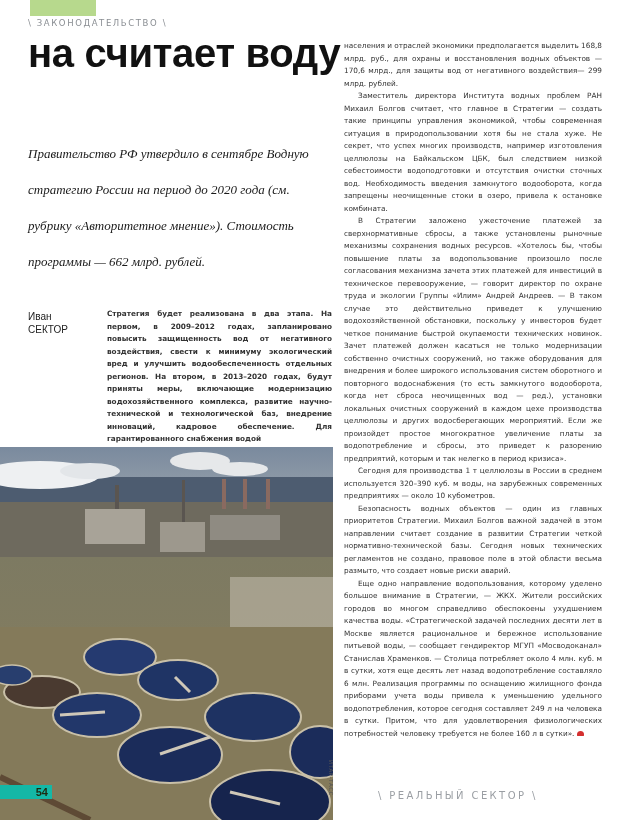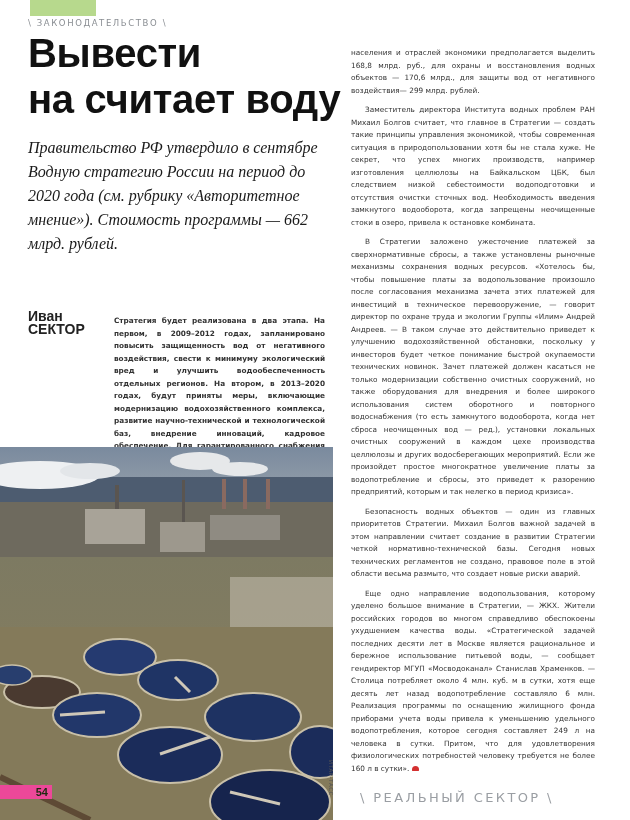--- a/index.html
+++ b/index.html
@@ -1,59 +1,59 @@
 <!DOCTYPE html>
 <html><head>
 <meta charset="utf-8">
 <style>
   html, body { margin:0; padding:0; }
   body { width:630px; height:820px; background:#ffffff; position:relative; overflow:hidden; font-family:"Liberation Sans", sans-serif; color:#222; }
   .green-tab { position:absolute; left:30px; top:0; width:66px; height:16px; background:#b7d98d; }
   .rubric { position:absolute; left:28px; top:18px; font-size:8.5px; letter-spacing:1.6px; font-weight:normal; color:#8a8e93; font-family:"DejaVu Sans", sans-serif; }
   .title { position:absolute; left:28px; top:30px; font-family:"Liberation Sans", sans-serif; font-weight:bold; font-size:40px; line-height:46px; color:#111; letter-spacing:-0.3px; }
-  .lead { position:absolute; left:28px; top:136px; width:300px; font-family:"Liberation Serif", serif; font-style:italic; font-size:16px; line-height:24px; color:#1a1a1a; }
-  .author { position:absolute; left:28px; top:310px; font-family:"Liberation Sans", sans-serif; font-weight:bold; font-size:14px; line-height:13px; color:#222; }
+  .lead { position:absolute; left:28px; top:136px; width:300px; font-family:"Liberation Serif", serif; font-style:italic; font-size:13px; line-height:36px; color:#1a1a1a; }
+  .author { position:absolute; left:28px; top:310px; font-family:"Liberation Sans", sans-serif; font-weight:normal; font-size:10px; line-height:13px; color:#222; }
   .body-text { font-family:"DejaVu Sans", sans-serif; font-size:7.3px; line-height:12.5px; color:#333; text-align:justify; }
   .col-left { position:absolute; left:107px; top:308px; width:225px;font-weight:bold; }
   .col-right { position:absolute; left:344px; top:40px; width:258px; }
-  .col-right p, .col-left p { margin:7px; }
+  .col-right p, .col-left p { margin:0; }
   .col-right p.indent { text-indent:14px; }
   .photo { position:absolute; left:0; top:447px; width:333px; height:373px; overflow:hidden; background:#6b6d55; }
   .photo svg { display:block; }
   .credit { position:absolute; left:334px; top:760px; transform:rotate(90deg); transform-origin:left top; font-size:5.5px; color:#555; white-space:nowrap; font-family:"DejaVu Sans", sans-serif; letter-spacing:0.5px; }
-  .page-num { position:absolute; left:0; top:785px; width:48px; height:14px; background:#ec4899; font-weight:bold; font-size:11px; line-height:14px; text-align:right; padding-right:4px; color:#1d2a10; box-sizing:content-box; }
-  .footer { position:absolute; left:360px; top:790px; font-size:13px; letter-spacing:2.4px; color:#9a9ea3; font-family:"DejaVu Sans", sans-serif; }
+  .page-num { position:absolute; left:0; top:785px; width:48px; height:14px; background:#14b8a6; font-weight:bold; font-size:11px; line-height:14px; text-align:right; padding-right:4px; color:#1d2a10; box-sizing:content-box; }
+  .footer { position:absolute; left:378px; top:790px; font-size:10px; letter-spacing:2.4px; color:#9a9ea3; font-family:"DejaVu Sans", sans-serif; }
   .end-mark { display:inline-block; width:7px; height:5px; background:#d43030; border-radius:4px 4px 1px 1px; margin-left:3px; vertical-align:middle; }
 </style>
 </head>
 <body>
 
 <div class="green-tab"></div>
 <div class="rubric">\ ЗАКОНОДАТЕЛЬСТВО \</div>
 
 <div class="title">
-  <div>Вывести</div>
   <div>на считает воду</div>
 </div>
 
 <div class="lead">Правительство РФ утвердило в сентябре Водную стратегию России на период до 2020 года (см. рубрику «Авторитетное мнение»). Стоимость программы — 662 млрд. рублей.</div>
 
 <div class="author">
   <div>Иван</div>
   <div>СЕКТОР</div>
 </div>
 
 <div class="col-left body-text">
   <p>Стратегия будет реализована в два этапа. На первом, в 2009–2012 годах, запланировано повысить защищенность вод от негативного воздействия, свести к минимуму экологический вред и улучшить водообеспеченность отдельных регионов. На втором, в 2013–2020 годах, будут приняты меры, включающие модернизацию водохозяйственного комплекса, развитие научно-технической и технологической баз, внедрение инноваций, кадровое обеспечение. Для гарантированного снабжения водой</p>
 </div>
 
 <div class="col-right body-text">
   <p>населения и отраслей экономики предполагается выделить 168,8 млрд. руб., для охраны и восстановления водных объектов — 170,6 млрд., для защиты вод от негативного воздействия— 299 млрд. рублей.</p>
   <p class="indent">Заместитель директора Института водных проблем РАН Михаил Болгов считает, что главное в Стратегии — создать такие принципы управления экономикой, чтобы современная ситуация в природопользовании хотя бы не стала хуже. Не секрет, что успех многих производств, например изготовления целлюлозы на Байкальском ЦБК, был следствием низкой себестоимости водоподготовки и отсутствия очистки сточных вод. Необходимость введения замкнутого водооборота, когда запрещены неочищенные стоки в озеро, привела к остановке комбината.</p>
   <p class="indent">В Стратегии заложено ужесточение платежей за сверхнормативные сбросы, а также установлены рыночные механизмы сохранения водных ресурсов. «Хотелось бы, чтобы повышение платы за водопользование произошло после согласования механизма зачета этих платежей для инвестиций в техническое перевооружение, — говорит директор по охране труда и экологии Группы «Илим» Андрей Андреев. — В таком случае это действительно приведет к улучшению водохозяйственной обстановки, поскольку у инвесторов будет четкое понимание быстрой окупаемости технических новинок. Зачет платежей должен касаться не только модернизации собственно очистных сооружений, но также оборудования для внедрения и более широкого использования систем оборотного и повторного водоснабжения (то есть замкнутого водооборота, когда нет сброса неочищенных вод — ред.), установки локальных очистных сооружений в каждом цехе производства целлюлозы и других водосберегающих мероприятий. Если же произойдет простое многократное увеличение платы за водопотребление и сбросы, это приведет к разорению предприятий, которым и так нелегко в период кризиса».</p>
+  <p class="indent">Сегодня для производства 1 т целлюлозы в России в среднем используется 320–390 куб. м воды, на зарубежных современных предприятиях — около 10 кубометров.</p>
   <p class="indent">Безопасность водных объектов — один из главных приоритетов Стратегии. Михаил Болгов важной задачей в этом направлении считает создание в развитии Стратегии четкой нормативно-технической базы. Сегодня новых технических регламентов не создано, правовое поле в этой области весьма размыто, что создает новые риски аварий.</p>
   <p class="indent"><span>Еще одно направление водопользования, которому уделено большое внимание в Стратегии, — ЖКХ. Жители российских городов во многом справедливо обеспокоены ухудшением качества воды. «Стратегической задачей последних десяти лет в Москве является рациональное и бережное использование питьевой воды, — сообщает гендиректор МГУП «Мосводоканал» Станислав Храменков. — Столица потребляет около 4 млн. куб. м в сутки, хотя еще десять лет назад водопотребление составляло 6 млн. Реализация программы по оснащению жилищного фонда приборами учета воды привела к уменьшению удельного водопотребления, которое сегодня составляет 249 л на человека в сутки. Притом, что для удовлетворения физиологических потребностей человеку требуется не более 160 л в сутки».</span><span class="end-mark"></span></p>
 </div>
 
 <div class="photo">
   <svg width="333" height="373" viewBox="0 0 333 373" xmlns="http://www.w3.org/2000/svg">
     <defs>
       <linearGradient id="sky" x1="0" y1="0" x2="0" y2="1">
         <stop offset="0" stop-color="#7a8a9e"></stop>
         <stop offset="1" stop-color="#9aa4ad"></stop>

